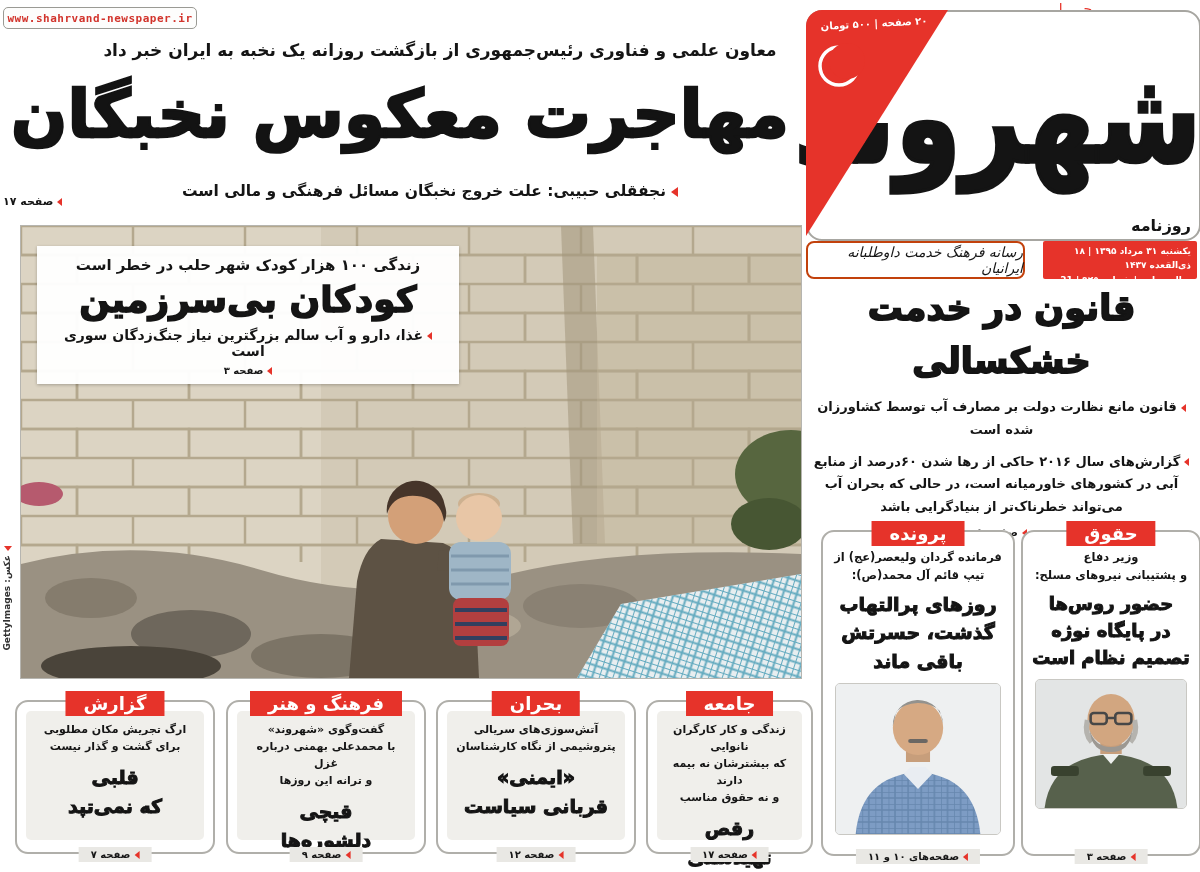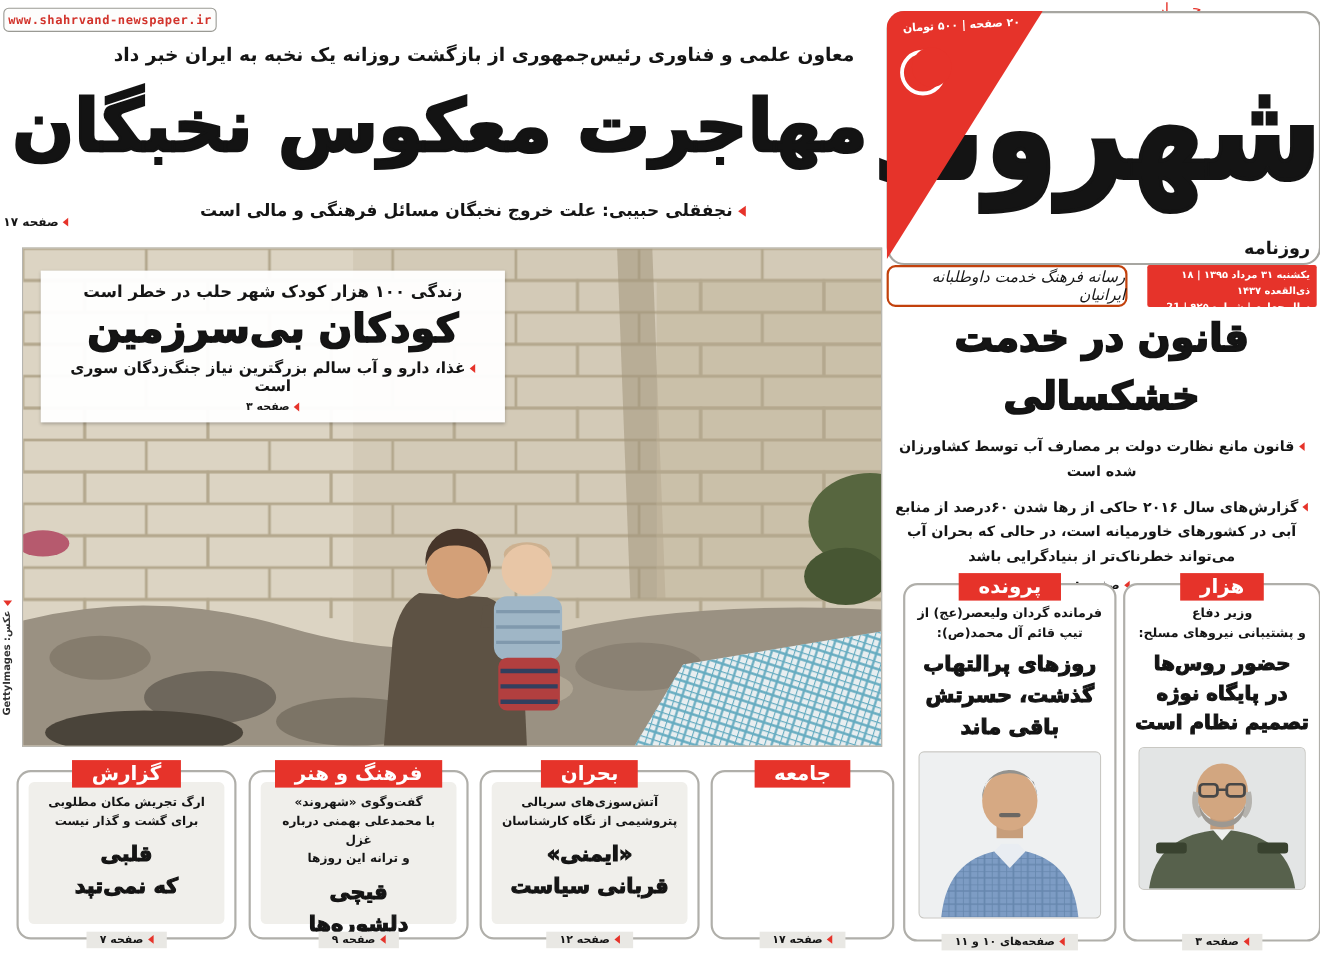--- a/index.html
+++ b/index.html
@@ -210,21 +210,21 @@
         <path d="M18 150 q5 -58 57 -62 q52 4 57 62z" fill="url(#check)"></path>
         <path d="M62 90 l13 15 13 -15 -6 -7 h-14z" fill="#e9edf2"></path>
       </svg>
     </div>
     <div class="strip">
       <span class="mk small"></span><span>صفحه‌های ۱۰ و ۱۱</span>
     </div>
   </div>
 
   <div id="fbox-jahan" class="fbox">
-    <div class="tab">هزار</div>
+    <div class="tab">حقوق</div>
     <div class="fk pre">وزیر دفاع
 و پشتیبانی نیروهای مسلح:</div>
     <div class="fh pre" style="font-size:18px">حضور روس‌ها
 در پایگاه نوژه
 تصمیم نظام است</div>
     <div class="fphoto" style="height:128px">
       <svg width="100%" height="128" viewBox="0 0 140 128" preserveAspectRatio="none">
         <rect width="140" height="128" fill="#e3e5e5"></rect>
         <path d="M8 128 q6 -50 62 -54 q56 4 62 54z" fill="#57614c"></path>
         <rect x="14" y="86" width="26" height="10" rx="3" fill="#39422f"></rect>
@@ -281,18 +281,25 @@
       <div class="bh pre">«ایمنی»
 قربانی سیاست</div>
     </div>
     <div class="strip">
       <span class="mk small"></span><span>صفحه ۱۲</span>
     </div>
   </div>
 
   <div id="bbox-4" class="bbox">
     <div class="tab">جامعه</div>
+    <div class="binner">
+      <div class="bk pre">زندگی و کار کارگران نانوایی
+که بیشترشان نه بیمه دارند
+و نه حقوق مناسب</div>
+      <div class="bh pre">رقص
+تهیدستی</div>
+    </div>
     <div class="strip">
       <span class="mk small"></span><span>صفحه ۱۷</span>
     </div>
   </div>
 
 </div>
 
 </body></html>

